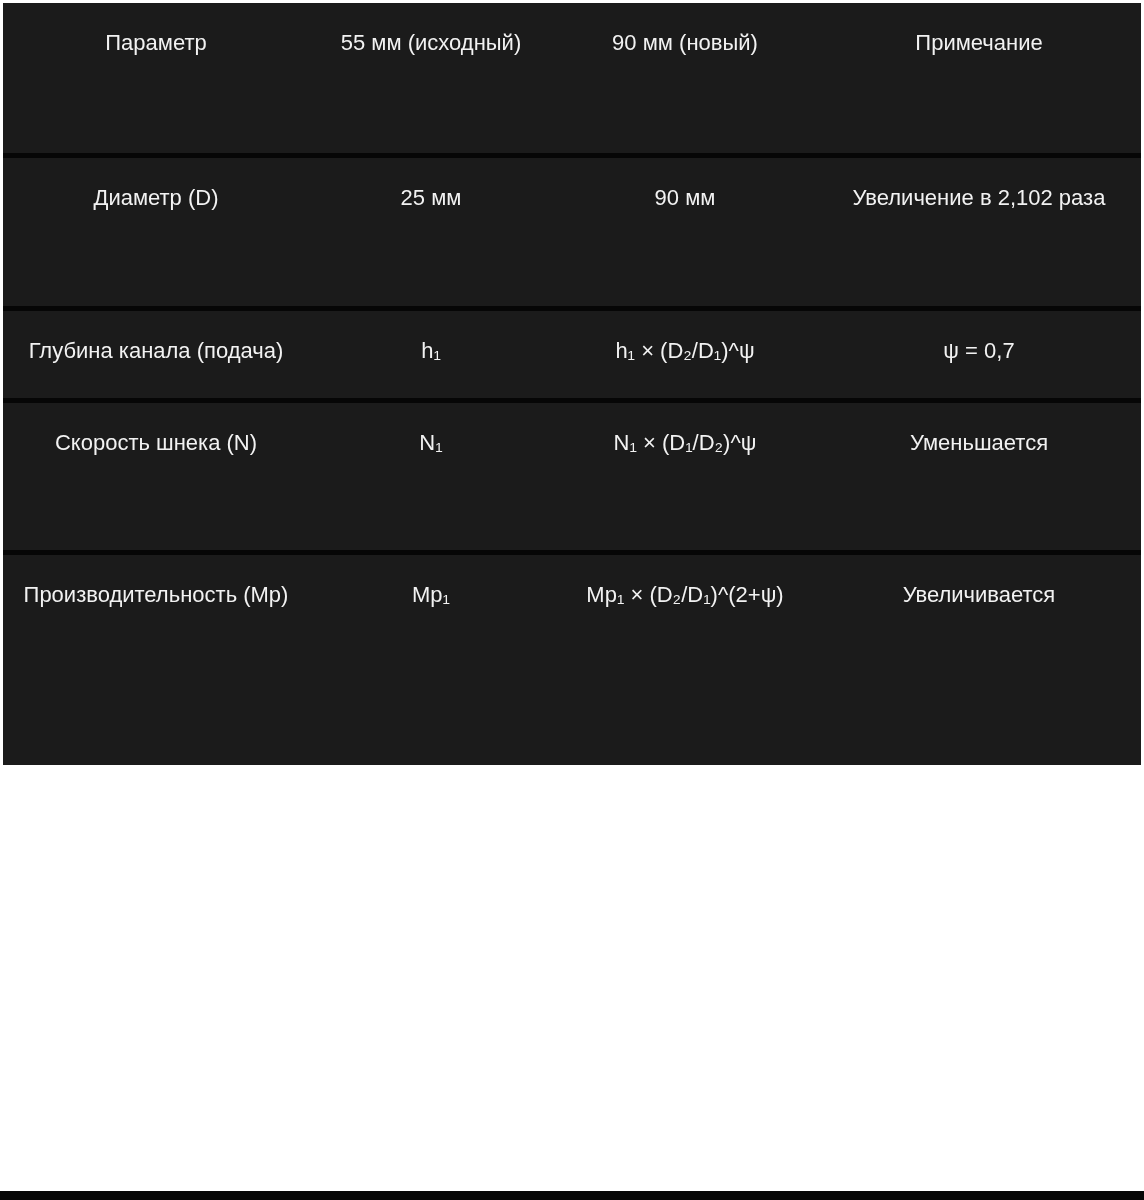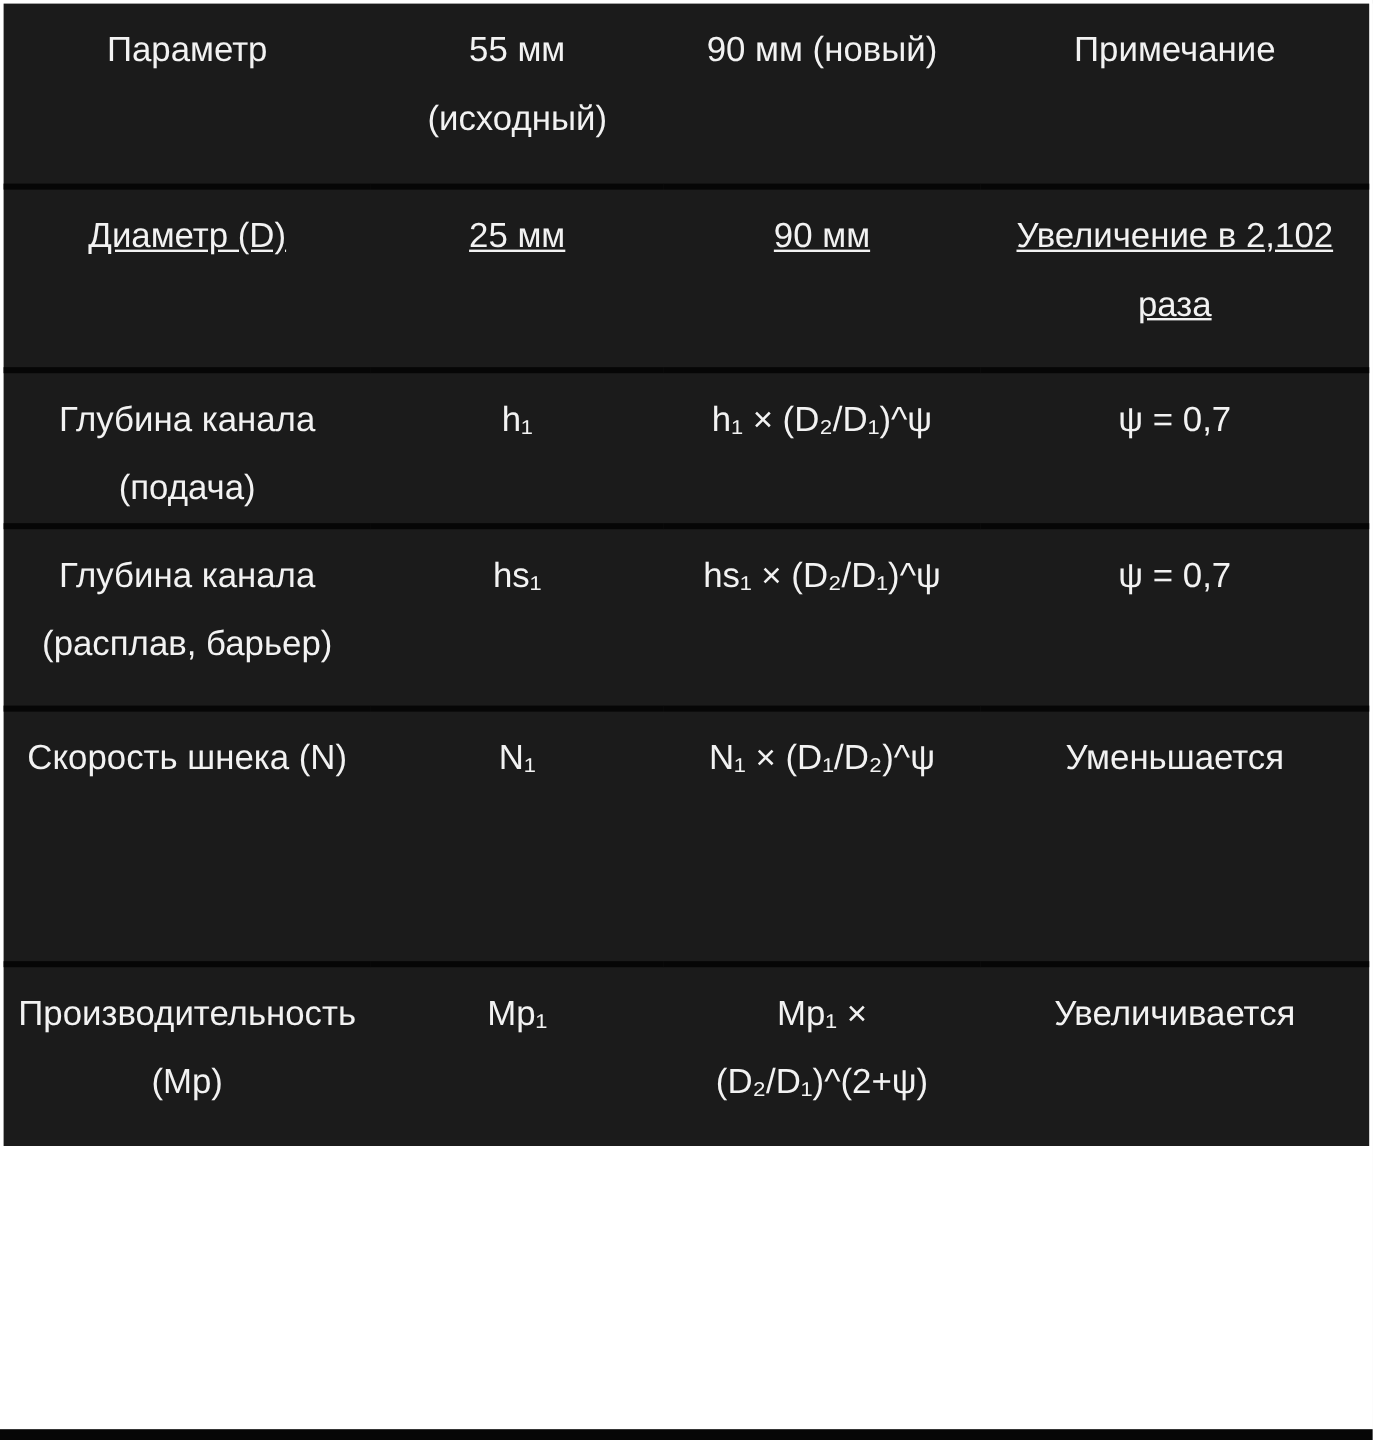--- a/index.html
+++ b/index.html
@@ -17,38 +17,38 @@
     height: 1200px;
     background: #ffffff;
   }
   table.params {
     border-collapse: collapse;
     table-layout: fixed;
     width: 1138px;
     margin: 3px 0 0 3px;
     background: #1b1b1b;
     color: #f2f2f2;
-    font-size: 29px;
+    font-size: 22px;
     line-height: 57px;
     font-weight: 400;
   }
   table.params col.c1 { width: 306px; }
   table.params col.c2 { width: 244px; }
   table.params col.c3 { width: 264px; }
   table.params col.c4 { width: 324px; }
   table.params th,
   table.params td {
     vertical-align: top;
     text-align: center;
     padding: 11px 8px 0 8px;
     font-weight: 400;
     overflow: hidden;
   }
   thead tr { height: 152px; }
-  tbody tr:nth-child(1) { height: 153px; text-decoration: underline; }
+  tbody tr:nth-child(1) { height: 153px; }
   tbody tr:nth-child(2) { height: 92px;  }
   tbody tr:nth-child(3) { height: 152px; }
   tbody tr:nth-child(4) { height: 213px; }
   tbody tr:nth-child(5) { height: 152px; }
   tbody tr:nth-child(6) { height: 93px;  }
   tbody tr:nth-child(7) { height: 143px; font-family: Liberation Serif, serif; }
   thead tr,
   tbody tr:not(:last-child) {
     border-bottom: 5px solid #060606;
   }
@@ -87,26 +87,20 @@
         <td>90 мм</td>
         <td>Увеличение в 2,102 раза</td>
       </tr>
       <tr>
         <td>Глубина канала (подача)</td>
         <td>h₁</td>
         <td>h₁ × (D₂/D₁)^ψ</td>
         <td>ψ = 0,7</td>
       </tr>
       <tr>
-        <td>Глубина канала (расплав, барьер)</td>
-        <td>hs₁</td>
-        <td>hs₁ × (D₂/D₁)^ψ</td>
-        <td>ψ = 0,7</td>
-      </tr>
-      <tr>
         <td>Скорость шнека (N)</td>
         <td>N₁</td>
         <td>N₁ × (D₁/D₂)^ψ</td>
         <td>Уменьшается</td>
       </tr>
       <tr>
         <td>Производительность (Mp)</td>
         <td>Mp₁</td>
         <td>Mp₁ × (D₂/D₁)^(2+ψ)</td>
         <td>Увеличивается</td>

